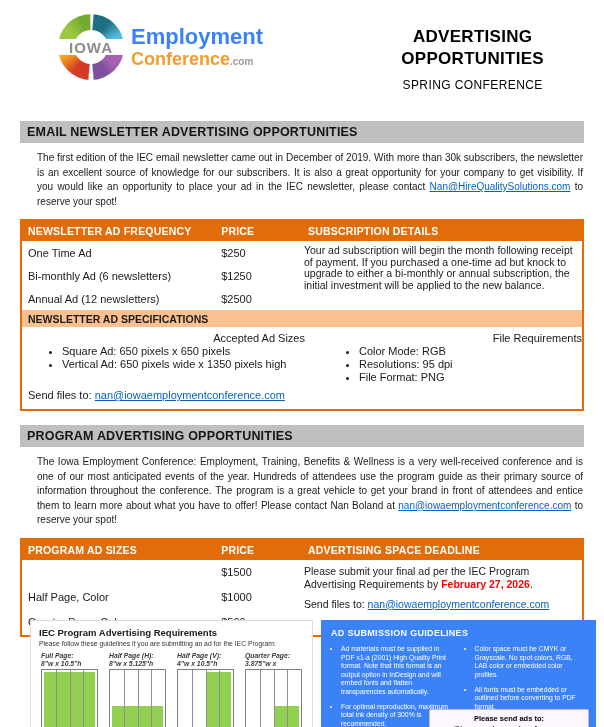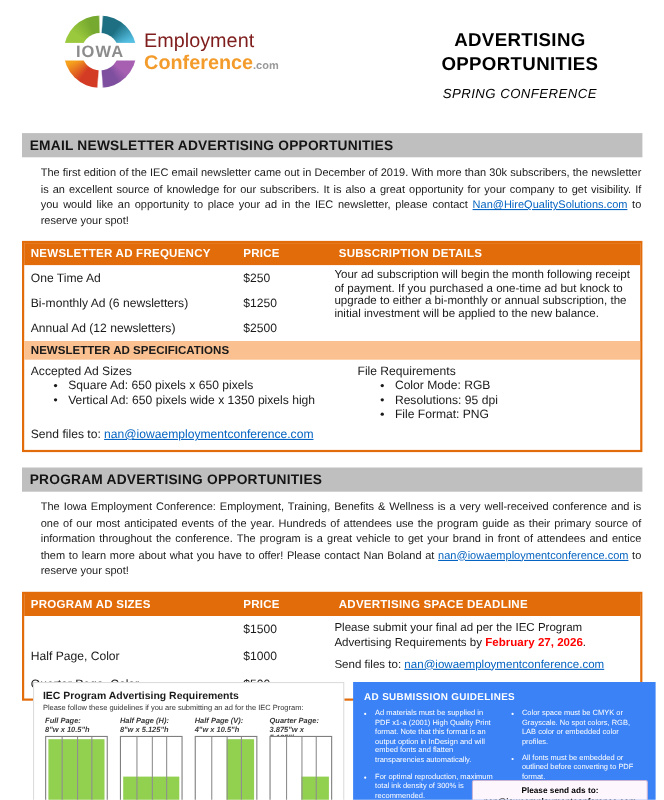--- a/index.html
+++ b/index.html
@@ -16,43 +16,43 @@
       #a75fb2 96deg 130deg, #7e4f9e 150deg 174deg,
       #ffffff 177deg 183deg,
       #d43b24 186deg 215deg, #f6a21d 250deg 264deg,
       #ffffff 267deg 273deg,
       #9bc93e 276deg 305deg, #76a92f 340deg 357deg,
       #ffffff 360deg);}
   .ring-hole{position:absolute;left:50%;top:50%;width:34px;height:34px;margin:-17px 0 0 -17px;background:#fff;border-radius:50%;}
   .ring-band{position:absolute;left:-3px;right:-3px;top:25px;height:16px;background:#fff;display:flex;align-items:center;justify-content:center;}
   .iowa-text{font-size:15px;font-weight:bold;color:#8c8c8c;letter-spacing:1px;line-height:1;}
   .logo-text{margin-left:7px;line-height:1;}
-  .logo-line1{font-size:18px;font-weight:normal;color:#7f1d1d;}
+  .logo-line1{font-size:22px;font-weight:bold;color:#3b82f6;}
   .logo-line2{font-size:18px;font-weight:bold;color:#f39c2c;margin-top:2px;}
   .dotcom{font-size:10px;color:#999;font-weight:bold;}
   .title-block{text-align:center;margin-top:12px;margin-right:24px;}
   .title-line{font-size:17px;font-weight:bold;line-height:22px;letter-spacing:.3px;color:#000;}
-  .subtitle{font-size:12px;font-style:italic;margin-top:8px;letter-spacing:.4px;}
+  .subtitle{font-size:12px;margin-top:8px;letter-spacing:.4px;}
 
   
   .main{position:absolute;top:121px;left:20px;right:20px;}
   .section-bar{background:#bfbfbf;color:#141414;font-weight:bold;font-size:12.5px;padding:4px 7px;letter-spacing:.2px;}
   .intro{font-size:10px;line-height:14.5px;text-align:justify;margin:8px 1px 10px 17px;color:#1a1a1a;}
   .link{color:#0563c1;text-decoration:underline;cursor:pointer;}
 
   .otable{border:2px solid #e36c0a;margin-bottom:14px;}
   .ot-header{display:grid;grid-template-columns:34.5% 15.5% 50%;background:#e36c0a;color:#fff;font-weight:bold;font-size:10.5px;}
   .ot-header .hcell{padding:4px 6px;letter-spacing:.2px;}
   .ot-body{display:grid;grid-template-columns:34.5% 15.5% 50%;grid-template-rows:23px 23px 23px;}
   .ot-body .cell{display:flex;align-items:center;font-size:11px;padding-left:6px;color:#1a1a1a;}
   .details-cell{grid-column:3;grid-row:1 / span 3;padding:4px 8px 0 2px;font-size:10.5px;line-height:11.5px;color:#1a1a1a;}
   .spec-bar{background:#fac090;color:#1a1a1a;font-weight:bold;font-size:10.5px;padding:2.5px 6px;}
   .spec-body{display:grid;grid-template-columns:50% 50%;padding:5px 0 0 6px;font-size:11px;color:#1a1a1a;}
   .spec-col-right{padding-left:20px;}
-  .spec-title{font-size:11px;}
+  .spec-title{font-size:11px;text-align:right;}
   .spec-body ul{margin:1px 0 0 0;padding-left:34px;}
   .spec-body li{font-size:11px;line-height:13px;}
   .send-line{padding:5px 6px 8px;font-size:11px;color:#1a1a1a;}
 
   .deadline-cell{grid-column:3;grid-row:1 / span 3;padding:5px 8px 0 2px;font-size:10.5px;line-height:13px;color:#1a1a1a;}
   .deadline-date{color:#ff0000;font-weight:bold;}
   .deadline-send{margin-top:7px;}
 
   
   .bottom{position:absolute;top:583px;left:30px;right:8px;display:flex;gap:8px;margin-top:37px;}

